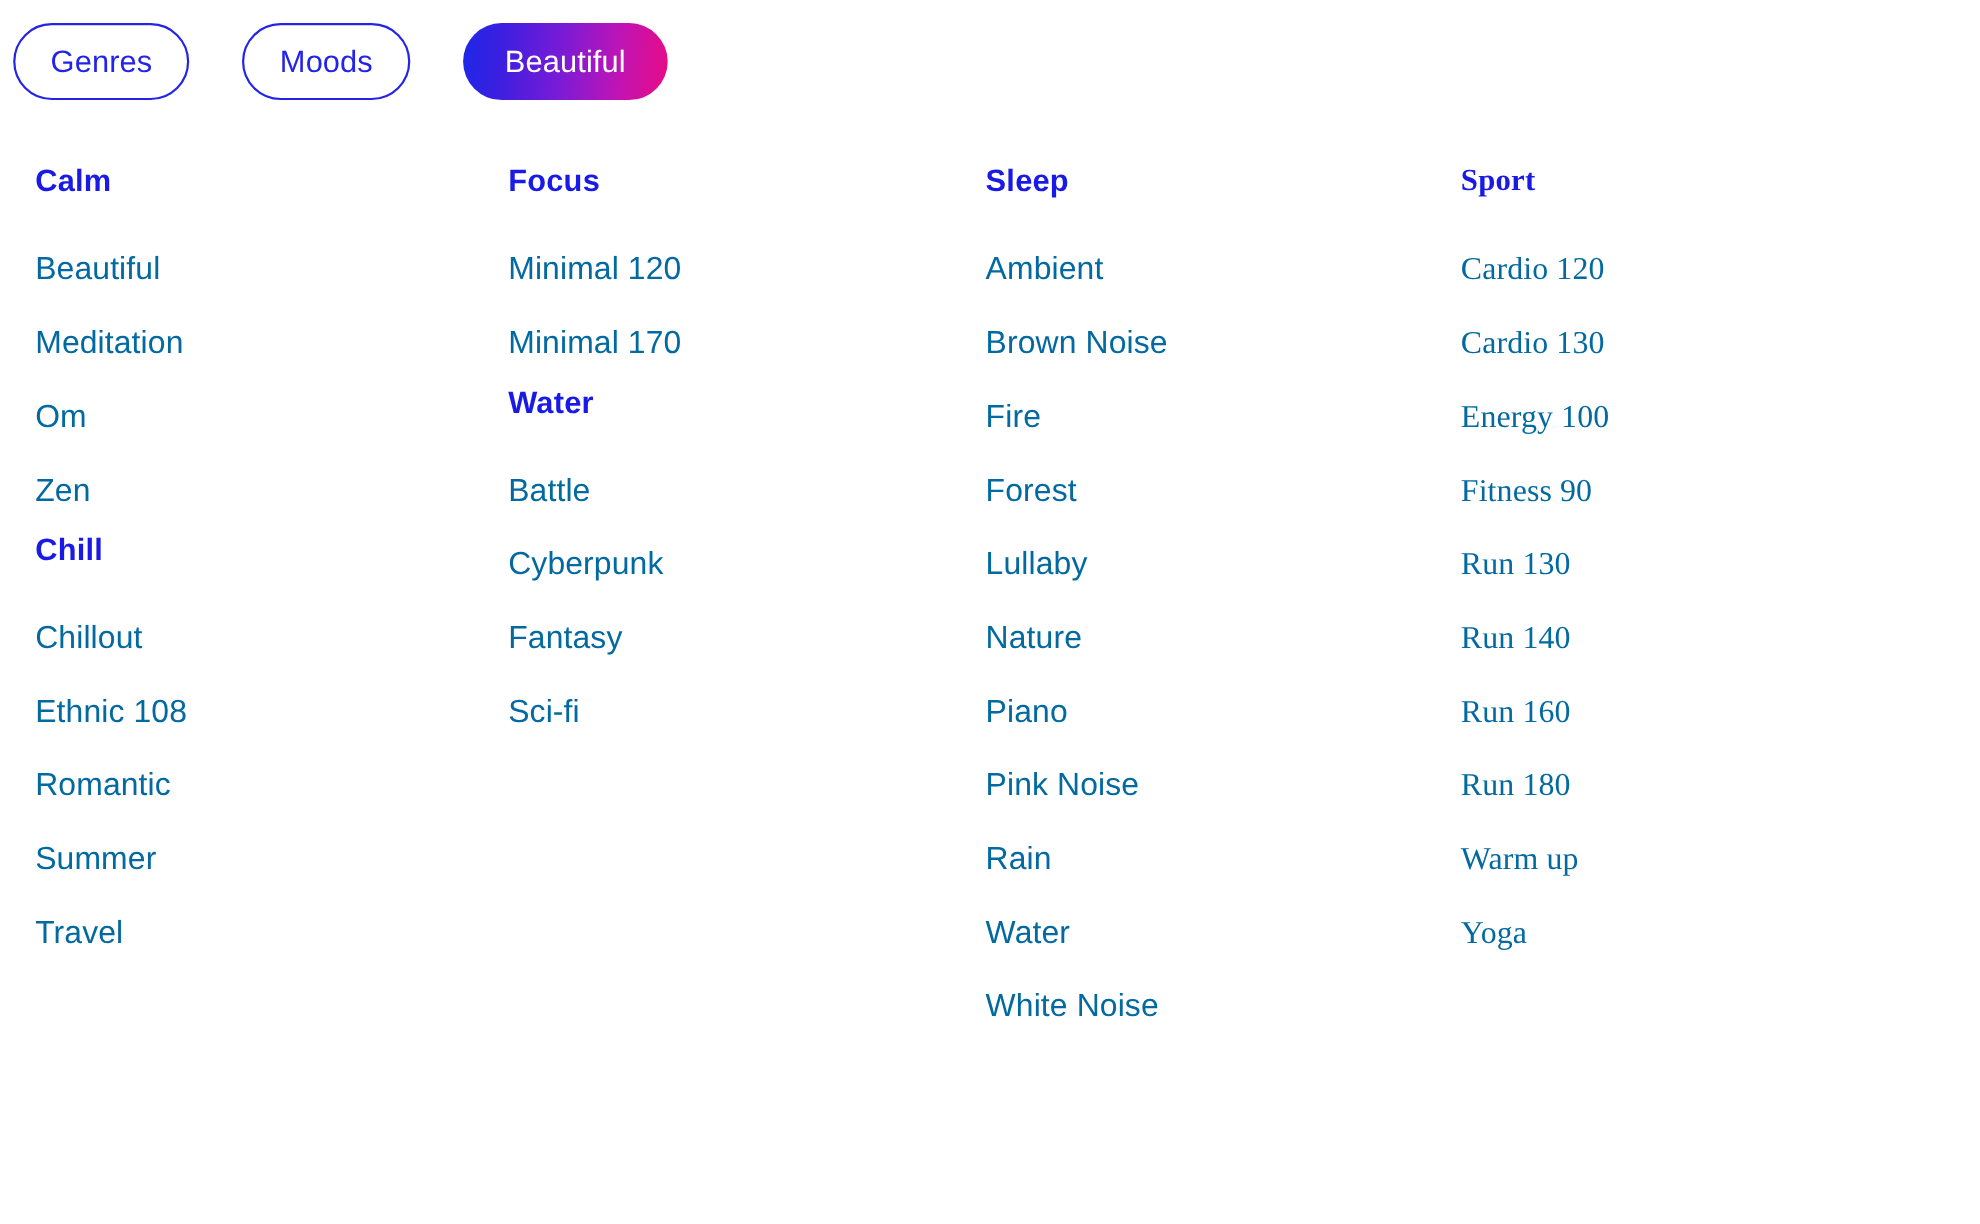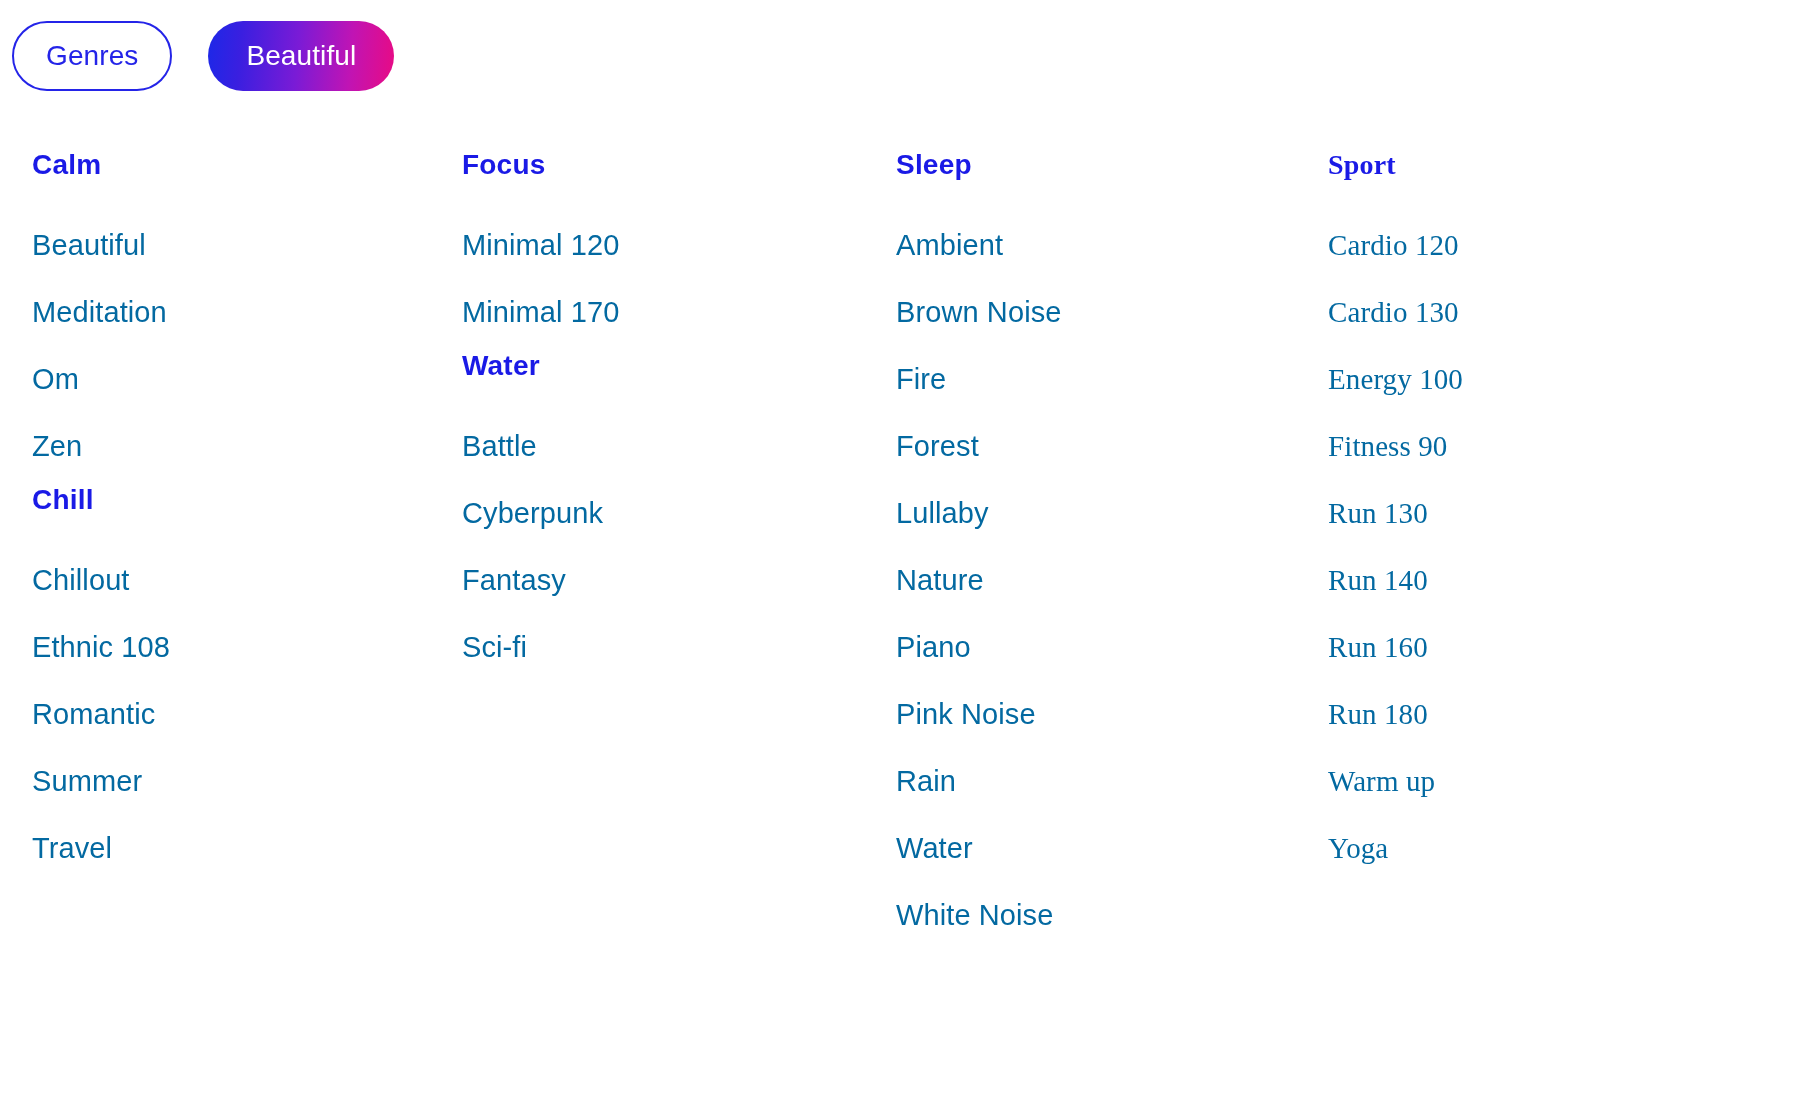--- a/index.html
+++ b/index.html
@@ -15,21 +15,21 @@
     overflow: hidden;
   }
 
   
   #filter-bar {
     position: absolute;
     left: 12px;
     top: 21px;
     display: flex;
     align-items: flex-start;
-    gap: 36px;
+    gap: 48px;
     height: 70px;
   }
   .pill {
     display: inline-flex;
     align-items: center;
     justify-content: center;
     height: 70px;
     box-sizing: border-box;
     border-radius: 36px;
     font-size: 28px;
@@ -88,20 +88,21 @@
     letter-spacing: 0.1px;
     cursor: pointer;
     margin-top: 27px;
   }
 </style>
 </head>
 <body>
 
 <div id="filter-bar">
     <div class="pill outline">Genres</div>
+    <div class="pill outline">Moods</div>
     <div class="pill active" aria-selected="true">Beautiful</div>
   </div>
 
 <div id="columns">
     <div class="column col-0">
       <div class="row">
         <span class="group-heading">Calm</span>
       </div>
       <div class="row">
         <span class="item-link">Beautiful</span>

